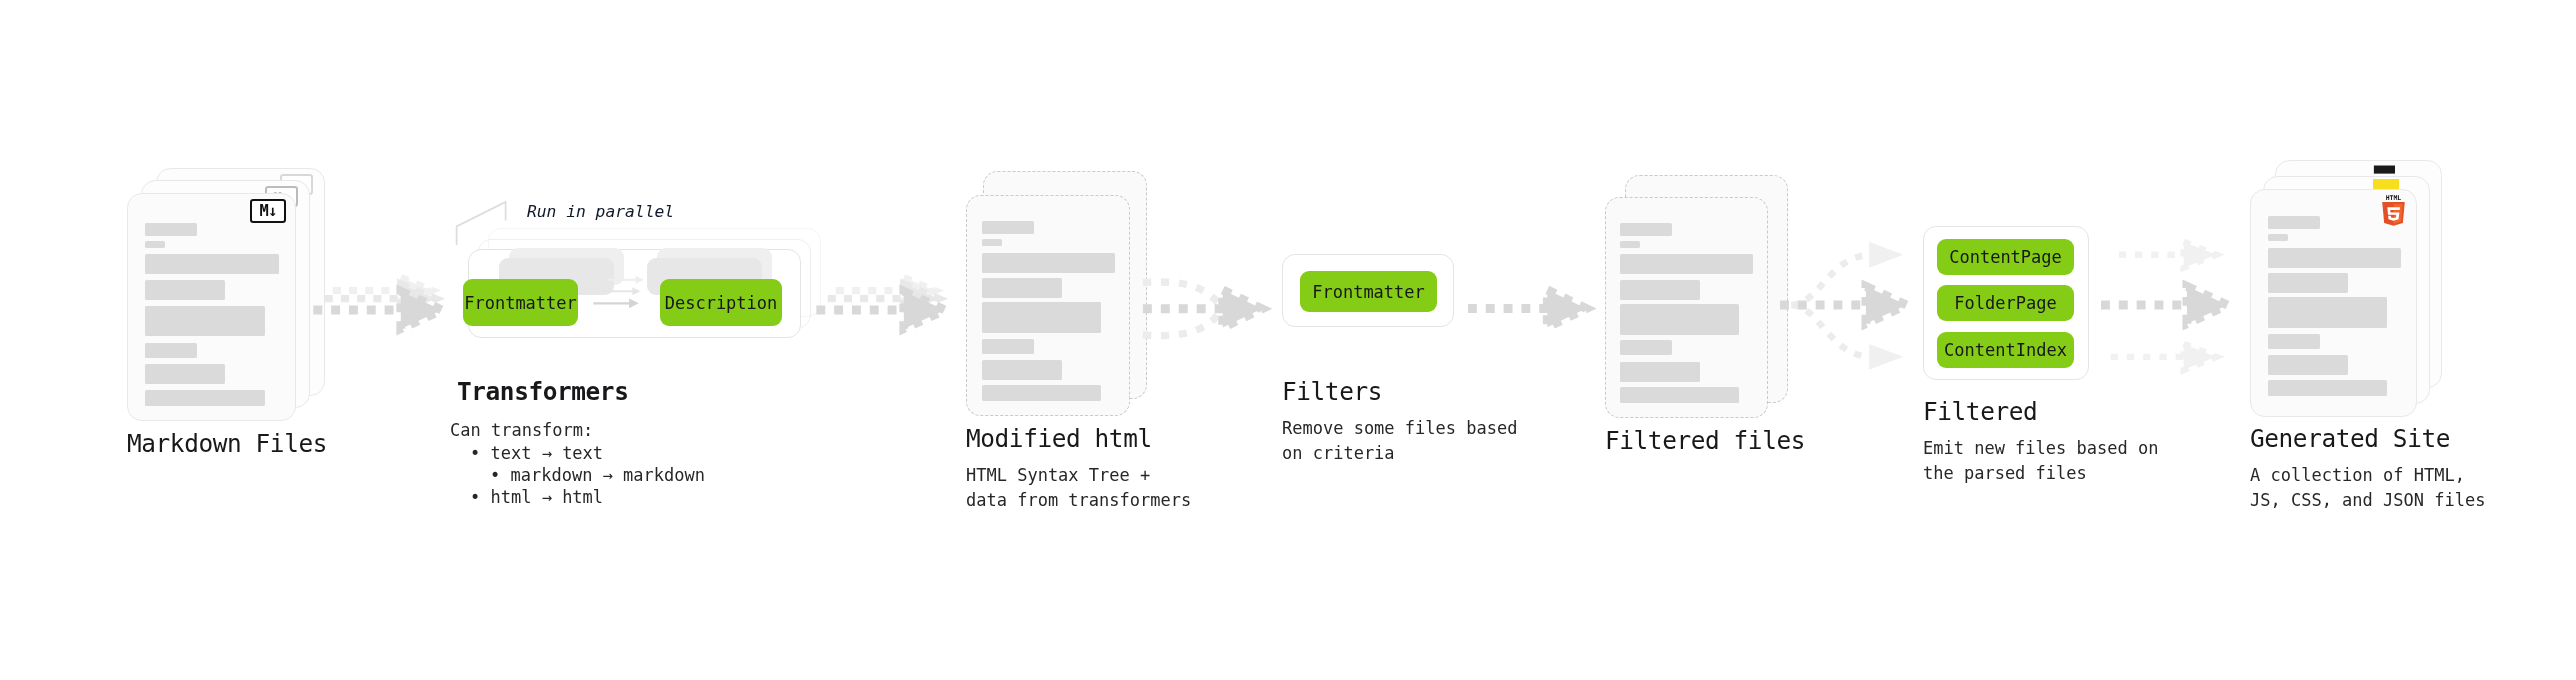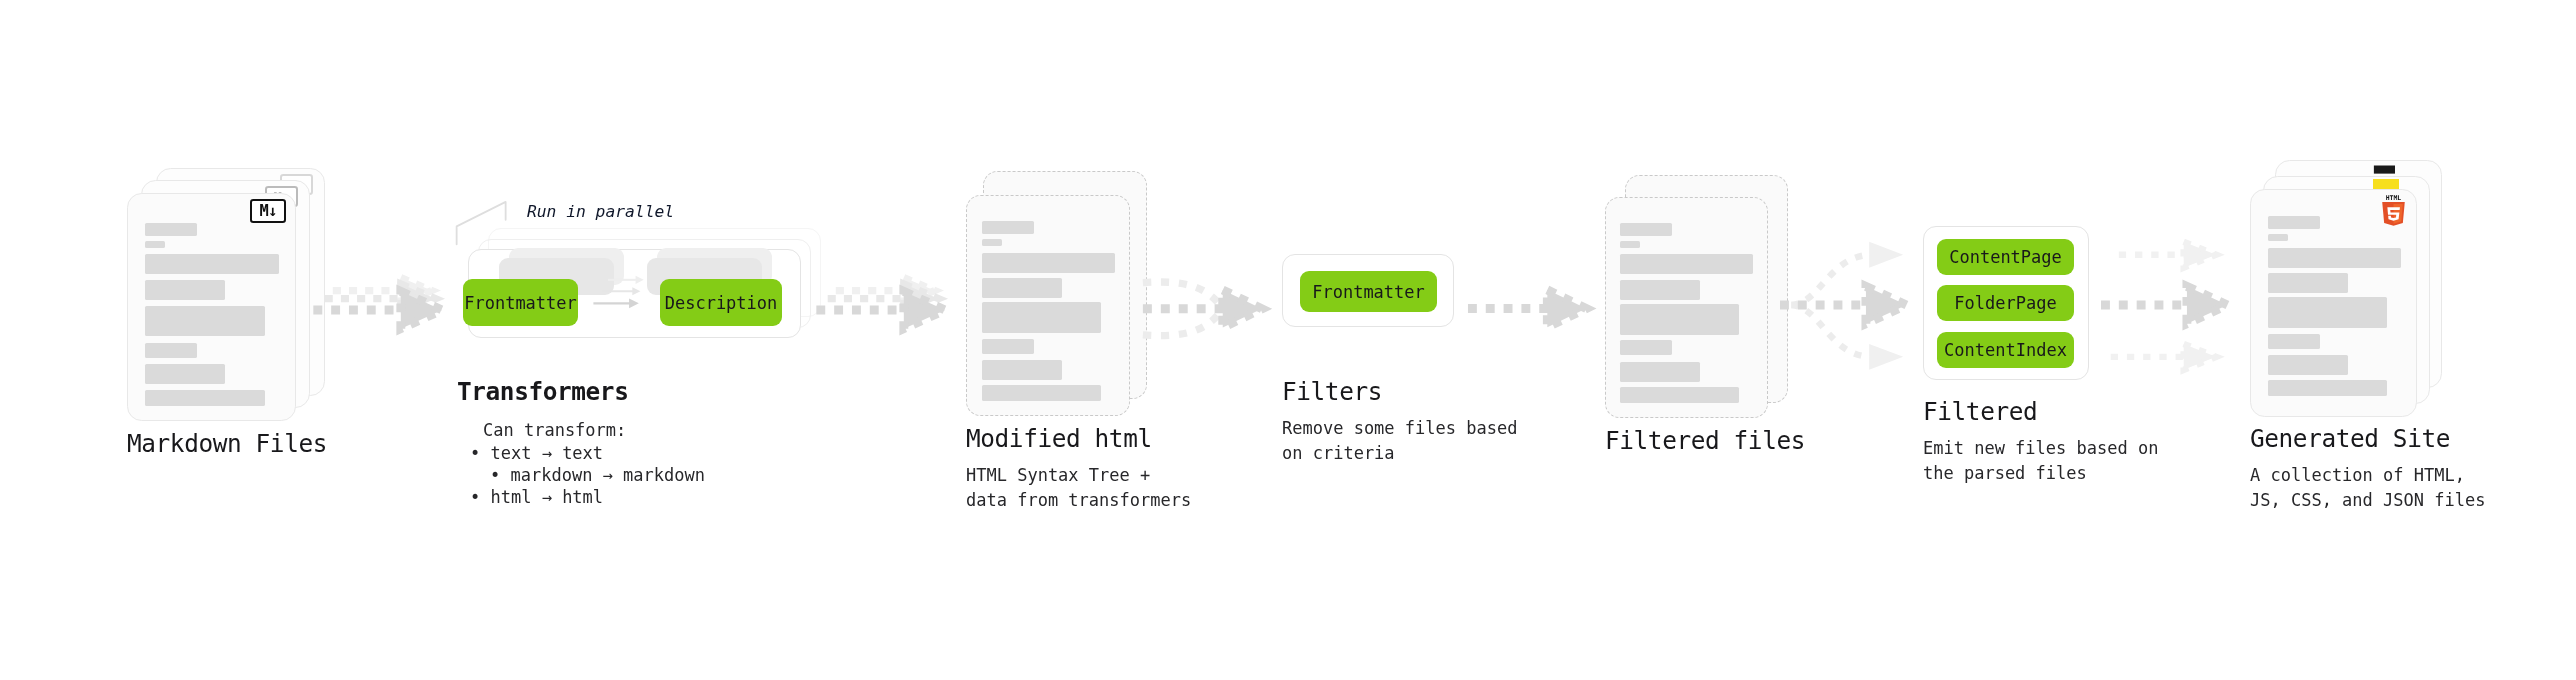--- a/index.html
+++ b/index.html
@@ -172,21 +172,21 @@
       <g fill="none" stroke="#d4d4d4" stroke-width="2.5">
         <line x1="-18" y1="36" x2="28" y2="36"></line>
       </g>
       <polygon points="26,30 38,36 26,42" fill="#d4d4d4"></polygon>
     </svg>
 
     <div class="chip" style="left:463px;top:279px;width:115px;height:47px;">Frontmatter</div>
     <div class="chip" style="left:660px;top:279px;width:122px;height:47px;">Description</div>
 
     <div class="title" style="left:457px;top:377px;font-weight:bold;">Transformers</div>
-    <div class="desc" style="left:483px;top:418px;">Can transform:</div>
+    <div class="desc" style="left:450px;top:418px;">Can transform:</div>
     <div class="desc" style="left:470px;top:441px;">• <span>text → text</span></div>
     <div class="desc" style="left:470px;top:463px;margin-left:20px;">• <span>markdown → markdown</span></div>
     <div class="desc" style="left:470px;top:485px;">• <span>html → html</span></div>
   </div>
 
   <svg class="arrowsvg" style="left:813px;top:276px;width:146px;height:81px;" viewBox="0 0 180 100">
     <g stroke="#f0f0f0" stroke-width="9" stroke-dasharray="10 10" fill="#f0f0f0">
       <line x1="28" y1="18" x2="118" y2="18"></line>
       <polygon points="112,2 150,18 112,34"></polygon>
     </g>

